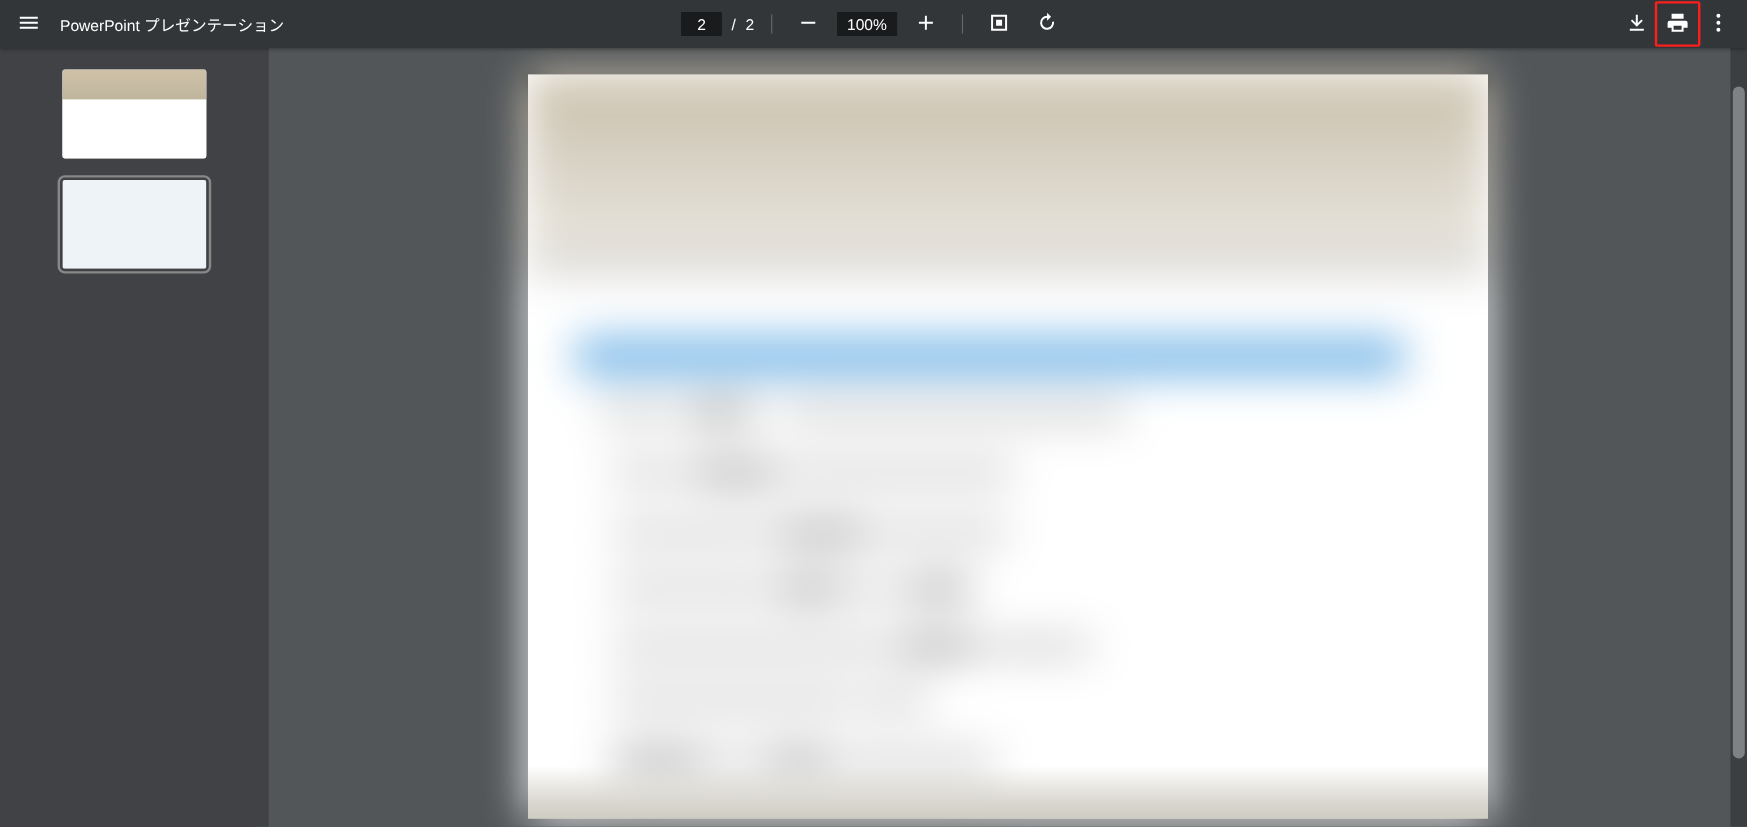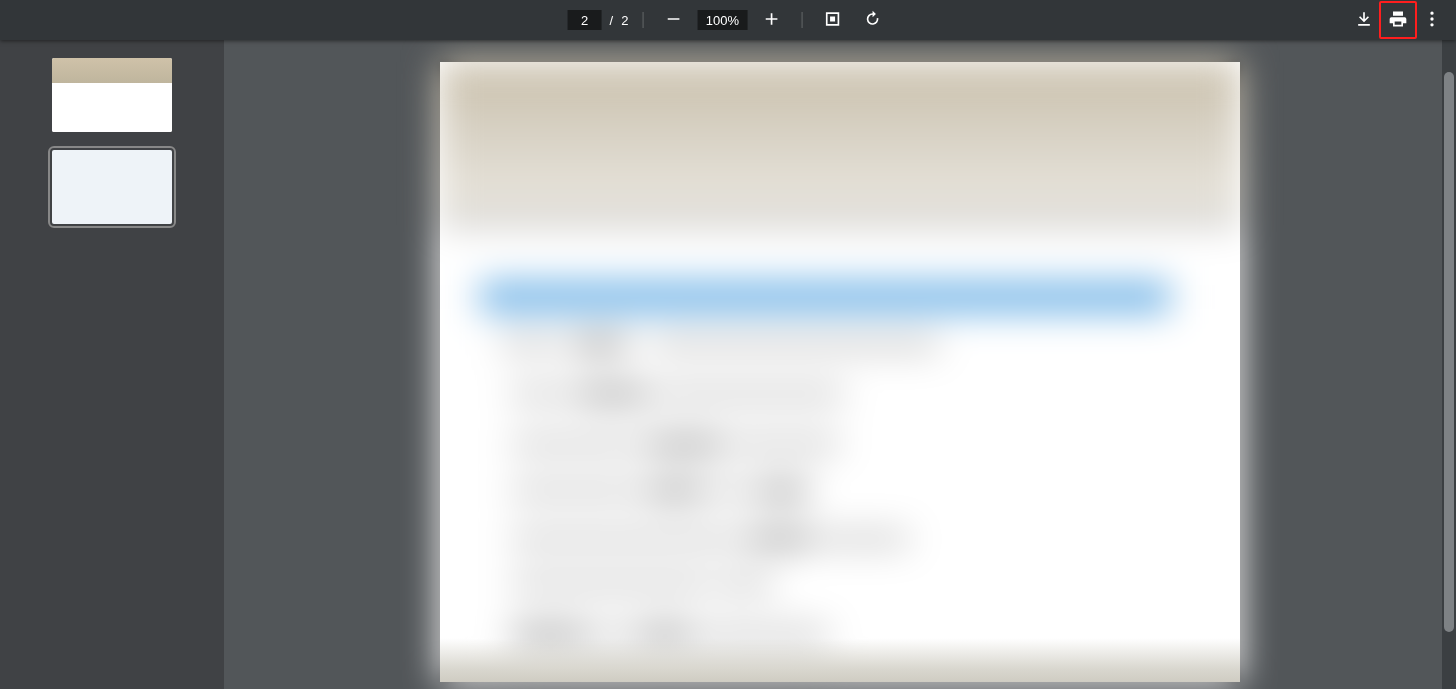--- a/index.html
+++ b/index.html
@@ -95,20 +95,30 @@
   }
   .vscroll .vthumb{
     position:absolute;right:2px;width:10px;border-radius:5px;background:#7e8285;
   }
 </style>
 </head>
 <body>
 
 <div class="toolbar">
 
+  <div class="tb-left">
+    <div class="ico-btn">
+      <span>
+        <svg viewBox="0 0 24 24">
+            <path d="M3 6h18v2H3V6zm0 5h18v2H3v-2zm0 5h18v2H3v-2z"></path>
+          </svg>
+      </span>
+    </div>
+    <div class="tb-title">PowerPoint プレゼンテーション</div>
+  </div>
 
   <div class="tb-center">
     <input class="page-box" value="2" style="">
     <span>/</span>
     <span class="page-total">2</span>
     <span class="vsep"></span>
     <div class="ico-btn">
       <span>
         <svg viewBox="0 0 24 24">
             <path d="M5 11h14v2H5z"></path>

